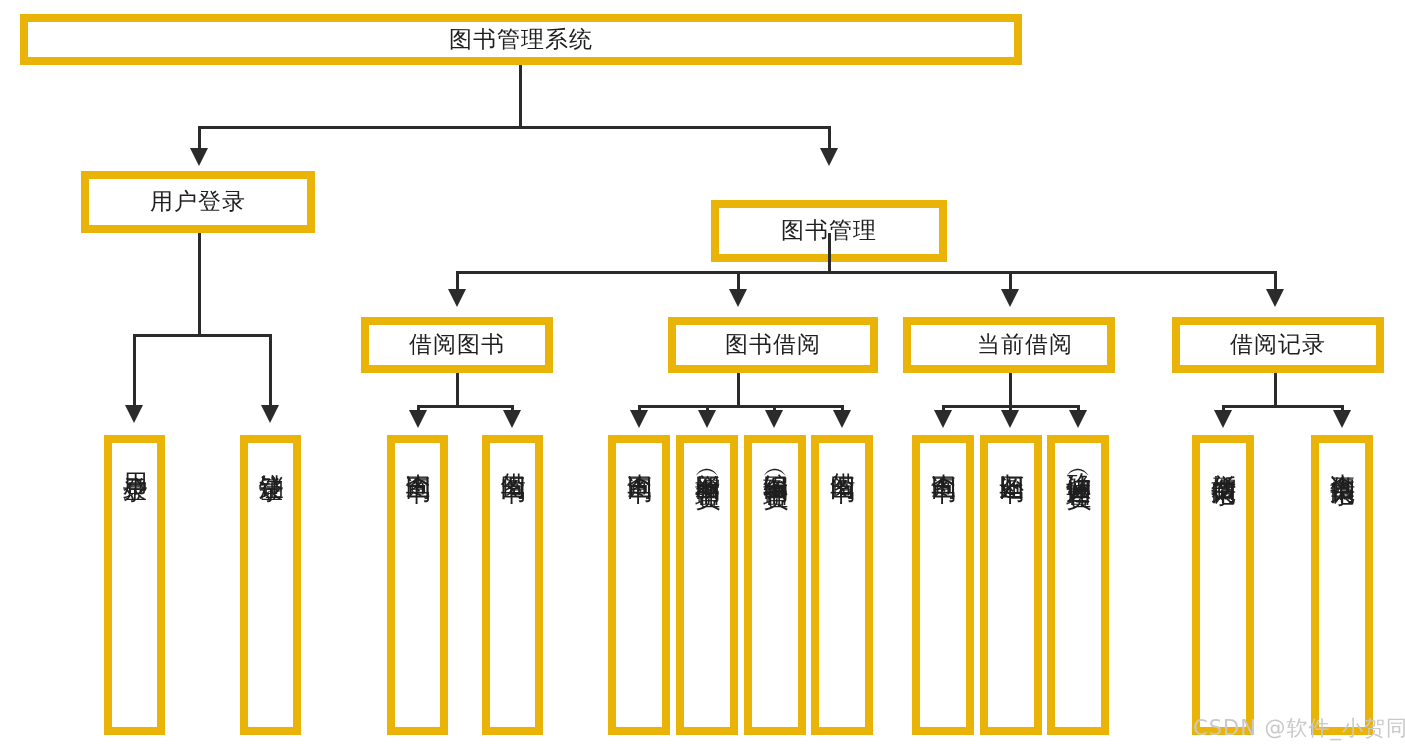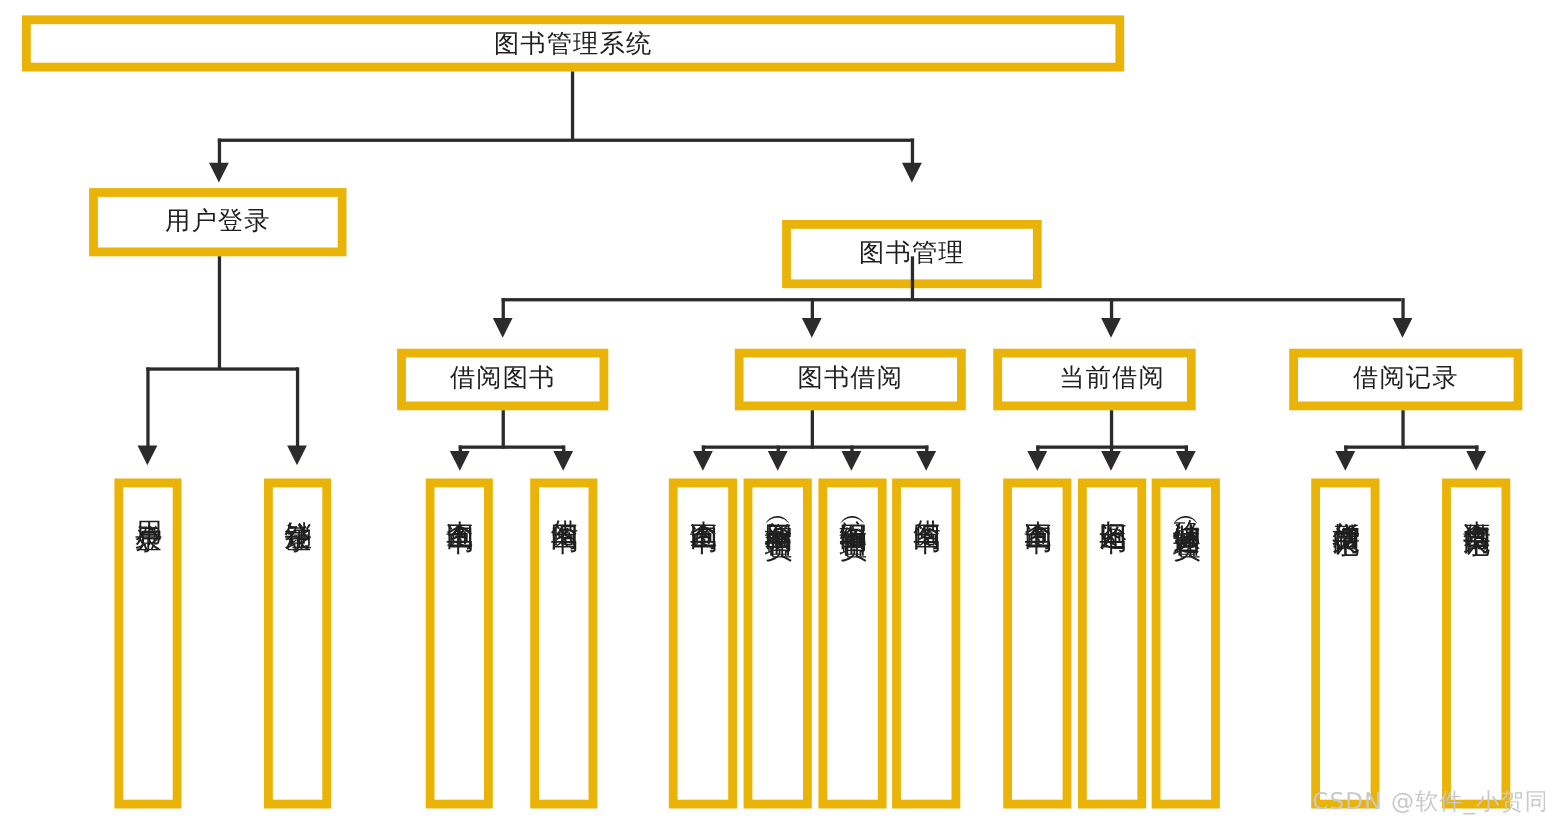--- a/index.html
+++ b/index.html
@@ -115,21 +115,21 @@
   <div class="arrow" style="left:1001px; top:289px;"></div>
   <div class="vline" style="left:1274px; top:271px; height:20px;"></div>
   <div class="arrow" style="left:1266px; top:289px;"></div>
 
   <div class="node node-h" style="left:361px; top:317px; width:192px; height:56px;">
     <span>借阅图书</span>
   </div>
   <div class="node node-h" style="left:668px; top:317px; width:210px; height:56px;">
     <span>图书借阅</span>
   </div>
-  <div class="node node-h" style="left:903px; top:317px; width:184px; height:56px;padding-left:32px;">
+  <div class="node node-h" style="left:903px; top:317px; width:212px; height:56px;padding-left:32px;">
     <span>当前借阅</span>
   </div>
   <div class="node node-h" style="left:1172px; top:317px; width:212px; height:56px;">
     <span>借阅记录</span>
   </div>
 
   <div class="vline" style="left:456px; top:373px; height:35px;"></div>
   <div class="hline" style="left:417px; top:405px; width:96px;"></div>
   <div class="vline" style="left:417px; top:405px; height:8px;"></div>
   <div class="arrow" style="left:409px; top:410px;"></div>

